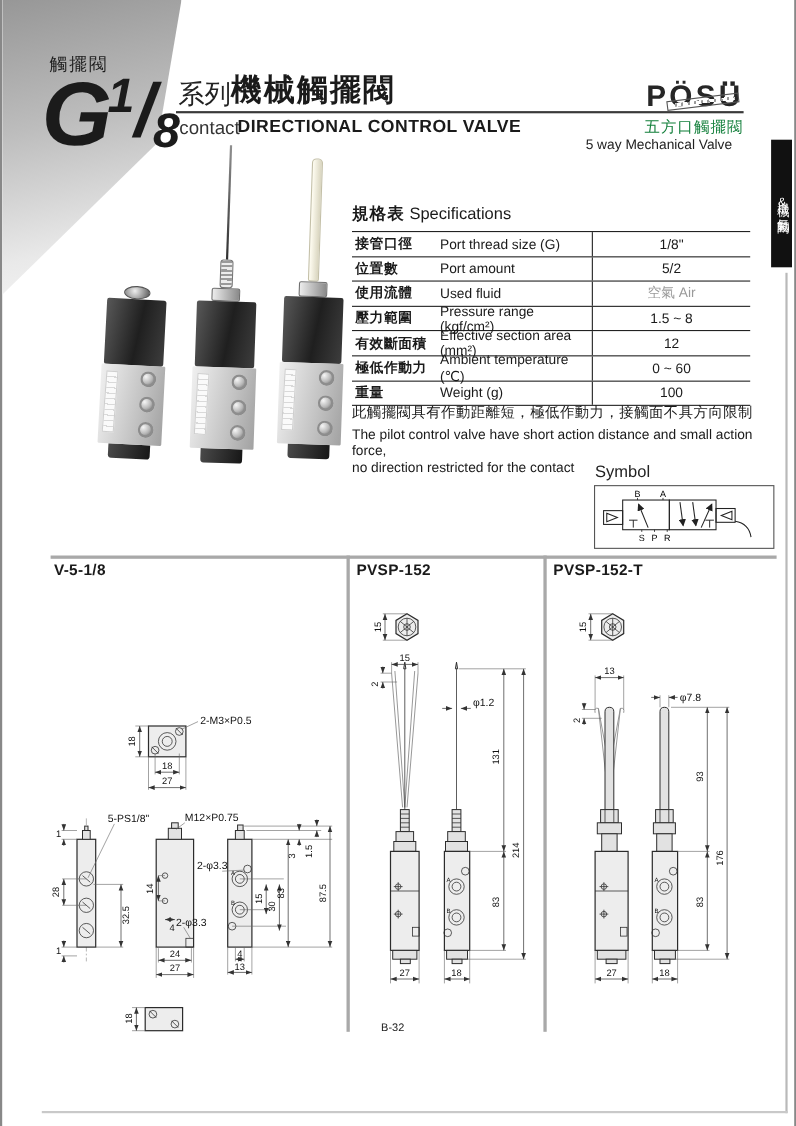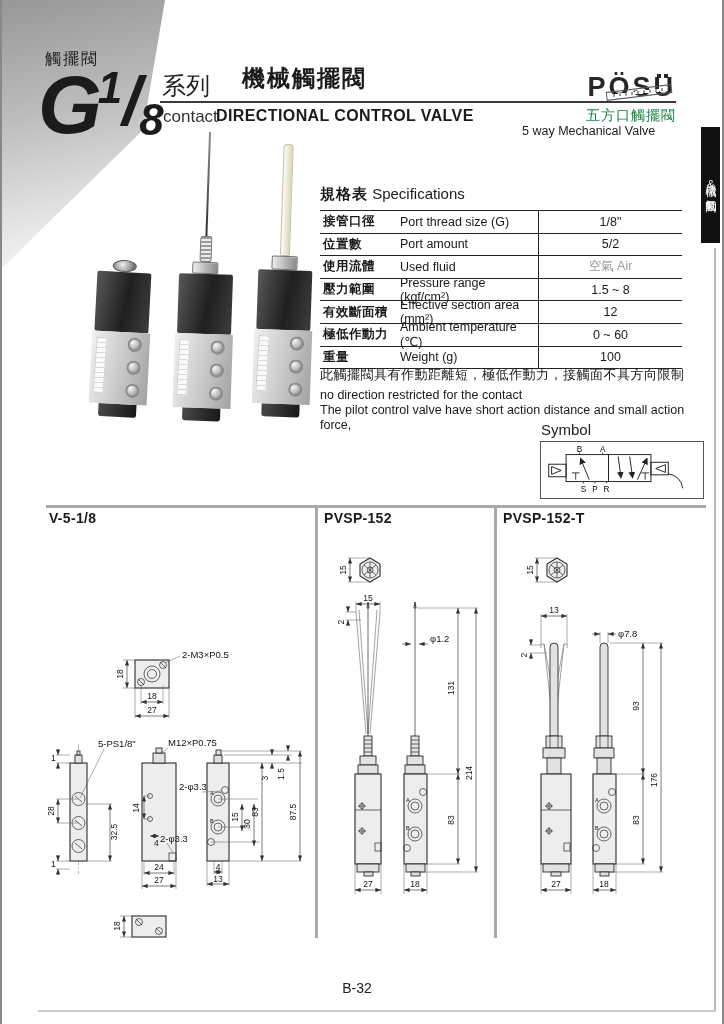--- a/index.html
+++ b/index.html
@@ -12,32 +12,32 @@
             background:linear-gradient(168deg,#979797 0%,#bdbdbd 40%,#e9e9e9 78%,#f7f7f7 100%);
             clip-path:polygon(0 0,163px 0,141px 130px,0 268px); }
   .product-tag { position:absolute; left:43px; top:49px; font-size:16px; letter-spacing:2px; color:#1c1c1c; }
   .gblock { position:absolute; left:36px; top:58px; font-style:italic; font-weight:bold; color:#1b1b1b; white-space:nowrap; }
   .gblock .g { font-size:82px; letter-spacing:-4px; }
   .gblock .n { font-size:44px; position:relative; top:-30px; }
   .gblock .sl { font-size:68px; position:relative; top:-8px; letter-spacing:-6px; }
   .gblock .d { font-size:44px; position:relative; top:2px; left:4px; }
   .hdr-line { position:absolute; left:158px; top:101px; width:516px; height:2px; background:#3a3a3a; }
   .series-cn-label { position:absolute; left:160px; top:70px; font-size:24px; color:#222; }
-  .series-cn-title { position:absolute; left:208px; top:63px; font-size:23px; font-weight:bold; letter-spacing:2px;margin-left:32px; }
+  .series-cn-title { position:absolute; left:208px; top:63px; font-size:28px; font-weight:bold; letter-spacing:2px; }
   .series-en-label { position:absolute; left:161px; top:107px; font-size:17px; color:#333; }
   .series-en-title { position:absolute; left:214px; top:107px; font-size:16px; font-weight:bold; letter-spacing:.4px; }
   .brand { position:absolute; left:520px; top:72px; width:154px; text-align:right;
            font-size:27px; font-weight:bold; letter-spacing:3px; color:#262626; }
   .brand-umlaut { position:absolute; left:655px; top:74px; width:12px; height:4px; display:flex; gap:3px; }
   .brand-umlaut i { width:4px; height:4px; background:#262626; }
   .brand-ribbon { position:absolute; left:604px; top:88px; width:66px; height:9px; background:#fff;
                   border:1px solid #555; transform:rotate(-7deg);
                   background-image:repeating-linear-gradient(90deg,#999 0 2px,#fff 2px 6px); background-clip:content-box; padding:2px 3px; }
   .brand-sub-cn { position:absolute; left:520px; top:107px; width:154px; text-align:right; font-size:14px; color:#15803d; letter-spacing:1px; }
-  .brand-sub-en { position:absolute; left:520px; top:124px; width:154px; text-align:left; font-size:12.5px; color:#222; }
+  .brand-sub-en { position:absolute; left:520px; top:124px; width:154px; text-align:center; font-size:12.5px; color:#222; }
   .side-tab { position:absolute; left:699px; top:127px; width:19px; height:116px; background:#111; color:#fff;
               writing-mode:vertical-rl; text-orientation:upright; font-size:11px; letter-spacing:1px;
               display:flex; align-items:center; justify-content:center; }
 
   
   .photo { position:absolute; left:66px; top:138px; width:248px; height:296px; }
   .vlv { position:absolute; }
   .vlv .dark { background:linear-gradient(100deg,#585858 0%,#1f1f1f 55%,#3d3d3d 100%); border-radius:2px; }
   .vlv .light { position:relative; background:linear-gradient(100deg,#f0f0f0 0%,#c3c3c3 60%,#a2a2a2 100%); border-radius:1px; }
   .vlv .base { background:linear-gradient(100deg,#4a4a4a,#161616); margin:0 auto; border-radius:0 0 3px 3px; }
@@ -78,21 +78,21 @@
   svg text.lb { font-size:9.5px; fill:#111; }
   svg text.tn { font-size:5.5px; fill:#111; }
   svg .dln { stroke:#444; stroke-width:.7; fill:none; }
   svg .ext { stroke:#666; stroke-width:.55; fill:none; }
   svg .out { stroke:#2c2c2c; stroke-width:1.1; fill:#ededed; }
   svg .out2 { stroke:#2c2c2c; stroke-width:.9; fill:#e2e2e2; }
   svg .thin { stroke:#2c2c2c; stroke-width:.7; fill:none; }
   svg .ghost { stroke:#8a8a8a; stroke-width:.8; fill:none; }
   svg .cl { stroke:#777; stroke-width:.5; stroke-dasharray:6 2 1.5 2; fill:none; }
 
-  .footer-page { position:absolute; left:320px; top:980px; width:70px; text-align:center; font-size:14px; color:#222; }
+  .footer-page { position:absolute; left:320px; top:929px; width:70px; text-align:center; font-size:10px; color:#222; }
   .edge-r { position:absolute; left:712px; top:248px; width:2px; height:764px; background:#b9b9b9; }
   .edge-b { position:absolute; left:36px; top:1010px; width:678px; height:2px; background:#c9c9c9; }
 </style>
 </head>
 <body>
 
 <div class="page">
 
   <div class="banner"></div>
   <div class="product-tag">觸擺閥</div>
@@ -192,22 +192,22 @@
       <div class="spec-row">
         <div class="sc-cn">重量</div>
         <div class="sc-en">Weight (g)</div>
         <div class="sc-val">100</div>
       </div>
     </div>
   </div>
 
   <div class="desc">
     <div class="cn">此觸擺閥具有作動距離短，極低作動力，接觸面不具方向限制</div>
+    <div class="en">The pilot control valve have short action distance and small action force,</div>
     <div class="en">no direction restricted for the contact</div>
-    <div class="en">The pilot control valve have short action distance and small action force,</div>
   </div>
 
   <div class="symbol-title">Symbol</div>
   <div class="symbol-box">
     <svg width="160" height="54" viewBox="0 0 160 56">
       <defs>
         <marker id="sa" markerWidth="7" markerHeight="7" refX="6" refY="3.5" orient="auto">
           <path d="M0,0L7,3.5L0,7Z" fill="#222"></path>
         </marker>
       </defs>

